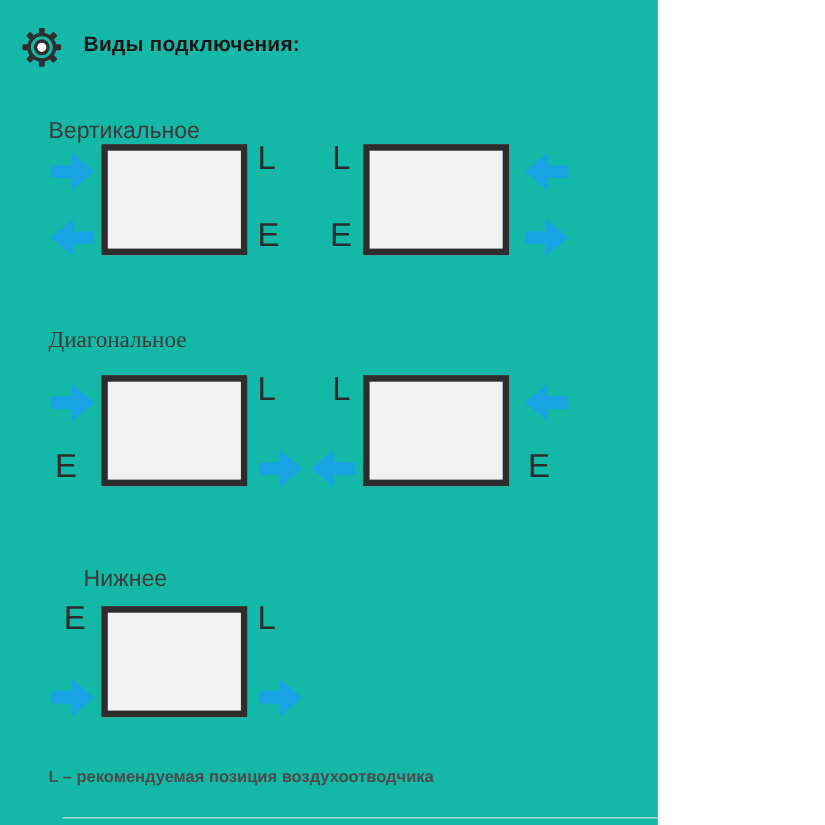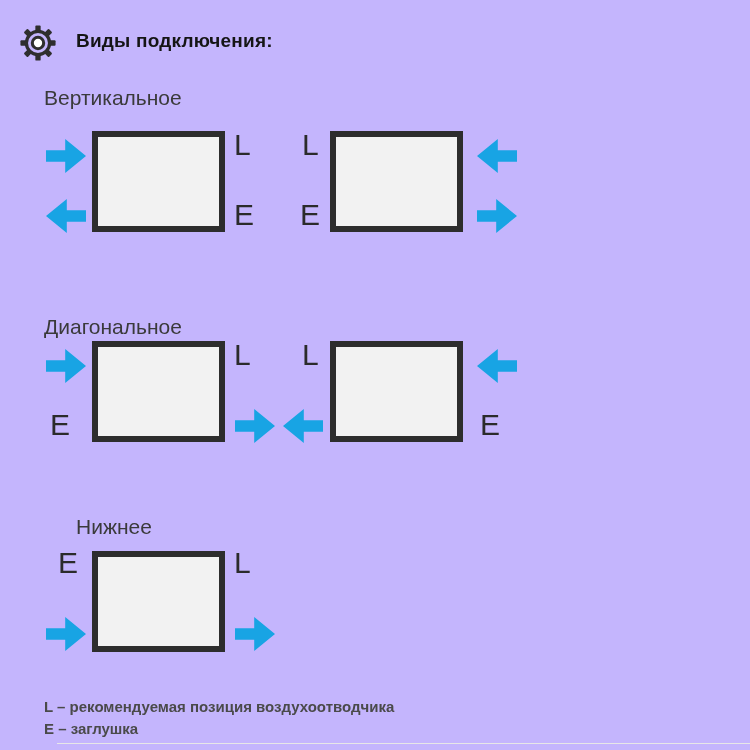--- a/index.html
+++ b/index.html
@@ -1,41 +1,41 @@
 <!DOCTYPE html>
 <html><head>
 <meta charset="utf-8">
 <style>
   html,body{margin:0;padding:0;background:#ffffff;}
   #canvas{
     position:relative;
-    width:750px;height:750px;
-    background:#c4b5fd;
+    width:598px;height:750px;
+    background:#14b8a6;
     font-family:"Liberation Sans","DejaVu Sans",sans-serif;
     color:#2e2e2e;
     overflow:hidden;
   }
   .abs{position:absolute;}
 
   
   .gear{left:19px;top:24px;width:38px;height:38px;}
   .title{
     left:76px;top:31px;
     font-size:19px;font-weight:700;color:#151515;
     letter-spacing:.2px;white-space:nowrap;line-height:1.1;
   }
 
   
   .section-label{
     left:44px;
     font-size:21px;font-weight:400;color:#3a3a3a;
     line-height:1;white-space:nowrap;
   }
-  .sl-1{top:87px;}
-  .sl-2{top:316px;}
+  .sl-1{top:108px;}
+  .sl-2{top:298px;font-family:Liberation Serif, serif;}
   .sl-3{top:516px;margin-left:32px;}
 
   
   .radiator{
     width:133px;height:101px;
     box-sizing:border-box;
     border:6px solid var(--frame,#2d2d2d);
     background:var(--fill,#f2f2f2);
   }
   .r1{top:131px;} .r2{top:341px;} .r3{top:551px;}
@@ -120,17 +120,16 @@
   <div class="abs section-label sl-3">Нижнее</div>
 
   <div class="abs pipe-label" style="left:58px;top:548px;">E</div>
   <div class="abs radiator r3 cL"></div>
   <div class="abs pipe-label" style="left:234px;top:548px;">L</div>
   <div class="abs arrow dir-right" style="left:46px;top:617px;"></div>
   <div class="abs arrow dir-right" style="left:235px;top:617px;"></div>
 
   <div class="abs legend">
     <div>L – рекомендуемая позиция воздухоотводчика</div>
-    <div>E – заглушка</div>
   </div>
   <div class="abs divider"></div>
 
 </div>
 
 </body></html>

